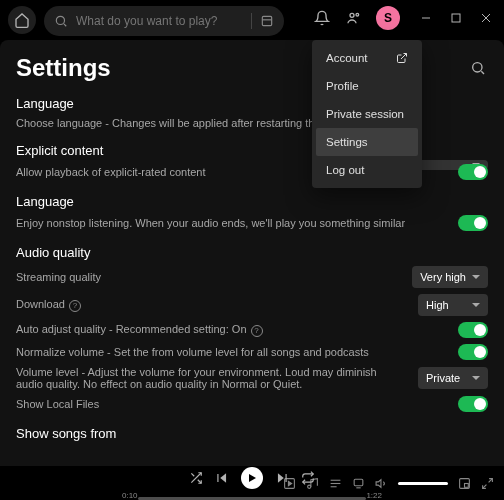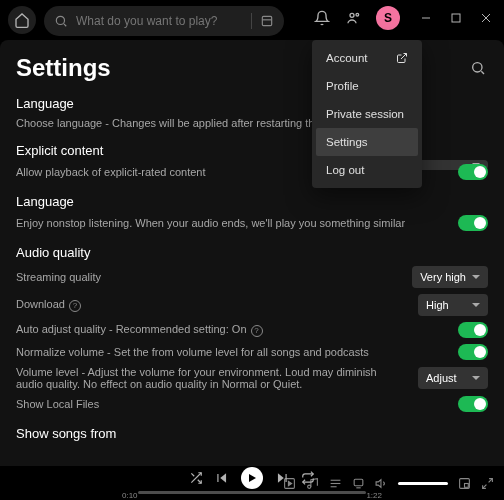--- a/index.html
+++ b/index.html
@@ -24,21 +24,21 @@
 .dropdown::after{content:"";width:0;height:0;border-left:4px solid transparent;border-right:4px solid transparent;border-top:4px solid #aaa;position:absolute;right:8px;top:50%;transform:translateY(-50%)}
 .search-icon-top{position:absolute;right:16px;top:18px;color:#b3b3b3}
 .info-icon{display:inline-block;width:12px;height:12px;border:1px solid #888;border-radius:50%;font-size:8px;text-align:center;line-height:10px;margin-left:4px;color:#888}
 .menu{position:absolute;top:40px;right:82px;width:110px;background:#282828;border-radius:4px;box-shadow:0 8px 24px rgba(0,0,0,.5);z-index:10;padding:4px;font-size:11.5px}
 .menu-item{padding:8px 10px;color:#e0e0e0;cursor:pointer;border-radius:2px;display:flex;justify-content:space-between;align-items:center}
 .menu-item.active{background:#3e3e3e}
 .player{position:absolute;bottom:0;left:0;right:0;height:34px;background:#000;display:flex;align-items:center;padding:0 10px;gap:8px}
 .player-center{position:absolute;left:50%;transform:translateX(-50%);display:flex;flex-direction:column;align-items:center;gap:2px;width:260px}
 .player-controls{display:flex;align-items:center;gap:12px;color:#b3b3b3}
 .play-btn{width:22px;height:22px;background:#fff;border-radius:50%;display:flex;align-items:center;justify-content:center;color:#000}
-.progress{width:100%;display:flex;align-items:flex-start;gap:0;color:#888;font-size:8px}
+.progress{width:100%;display:flex;align-items:flex-end;gap:0;color:#888;font-size:8px}
 .progress-bar{flex:1;height:3px;background:#4d4d4d;border-radius:2px}
 .player-right{margin-left:auto;display:flex;align-items:center;gap:10px;color:#888}
 .vol-bar{width:50px;height:3px;background:#fff;border-radius:2px}
 .hidden-dropdown{position:absolute;right:16px;top:120px}
 svg{display:block}
 </style>
 </head>
 <body>
 
 <div class="topbar">
@@ -134,21 +134,21 @@
   <div class="row">
       <div class="label"><span>Auto adjust quality - Recommended setting: On</span><span class="info-icon">?</span></div>
       <div class="toggle"></div>
     </div>
   <div class="row">
       <div class="label">Normalize volume - Set the from volume level for all songs and podcasts</div>
       <div class="toggle"></div>
     </div>
   <div class="row">
       <div class="label">Volume level - Adjust the volume for your environment. Loud may diminish audio quality. No effect on audio quality in Normal or Quiet.</div>
-      <div class="dropdown">Adjust</div>
+      <div class="dropdown">Private</div>
     </div>
 
   <div class="row">
       <div class="label">Show Local Files</div>
       <div class="toggle"></div>
     </div>
 
   <h2>Show songs from</h2>
 </div>
 

